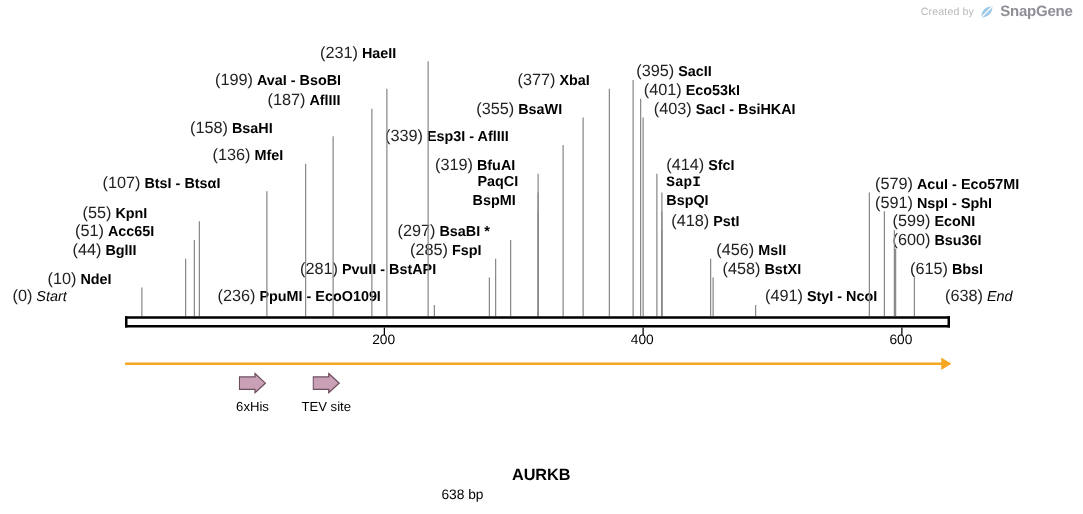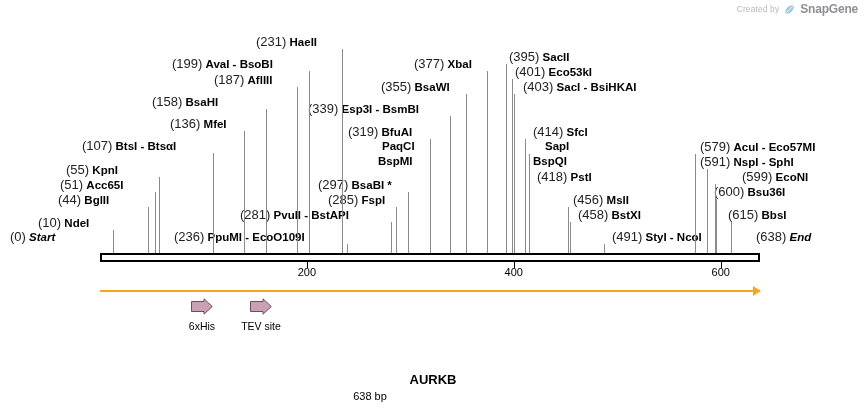--- a/index.html
+++ b/index.html
@@ -59,21 +59,21 @@
     font-size: 13px;
     color: #222;
   }
   .label .enz {
     font-weight: bold;
     font-size: 11.5px;
     color: #000;
   }
   .label .ital {
     font-style: italic;
-    font-weight: bold;
+    font-weight: normal;
   }
 
   
   .leader {
     position: absolute;
     background: #8a8a8a;
     width: 1px;
   }
 
   
@@ -212,36 +212,36 @@
       <div class="label" style="left: 172px; top: 57px;"><span class="pos">(199)</span> <span class="enz">AvaI - BsoBI</span></div>
       <div class="label" style="left: 214px; top: 73px;"><span class="pos">(187)</span> <span class="enz">AflIII</span></div>
       <div class="label" style="left: 256px; top: 35px;"><span class="pos">(231)</span> <span class="enz">HaeII</span></div>
       <div class="label" style="left: 174px; top: 230px;"><span class="pos">(236)</span> <span class="enz">PpuMI - EcoO109I</span></div>
       <div class="label" style="left: 240px; top: 208px;"><span class="pos">(281)</span> <span class="enz">PvuII - BstAPI</span></div>
       <div class="label" style="left: 328px; top: 193px;"><span class="pos">(285)</span> <span class="enz">FspI</span></div>
       <div class="label" style="left: 318px; top: 178px;"><span class="pos">(297)</span> <span class="enz">BsaBI *</span></div>
       <div class="label" style="left: 348px; top: 125px;"><span class="pos">(319)</span> <span class="enz">BfuAI</span></div>
       <div class="label" style="left: 382px; top: 140px;"><span class="enz">PaqCI</span></div>
       <div class="label" style="left: 378px; top: 155px;"><span class="enz">BspMI</span></div>
-      <div class="label" style="left: 308px; top: 102px;"><span class="pos">(339)</span> <span class="enz">Esp3I - BsmBI</span></div>
+      <div class="label" style="left: 308px; top: 102px;"><span class="pos">(339)</span> <span class="enz">Esp3I - AflIII</span></div>
       <div class="label" style="left: 381px; top: 80px;"><span class="pos">(355)</span> <span class="enz">BsaWI</span></div>
       <div class="label" style="left: 414px; top: 57px;"><span class="pos">(377)</span> <span class="enz">XbaI</span></div>
       <div class="label" style="left: 509px; top: 50px;"><span class="pos">(395)</span> <span class="enz">SacII</span></div>
       <div class="label" style="left: 515px; top: 65px;"><span class="pos">(401)</span> <span class="enz">Eco53kI</span></div>
       <div class="label" style="left: 523px; top: 80px; text-align: right;"><span class="pos">(403)</span> <span class="enz">SacI - BsiHKAI</span></div>
       <div class="label" style="left: 533px; top: 125px;"><span class="pos">(414)</span> <span class="enz">SfcI</span></div>
-      <div class="label" style="left: 545px; top: 140px;"><span class="enz">SapI</span></div>
+      <div class="label" style="left: 533px; top: 140px; font-family: Liberation Mono, monospace;"><span class="enz">SapI</span></div>
       <div class="label" style="left: 533px; top: 155px;"><span class="enz">BspQI</span></div>
       <div class="label" style="left: 537px; top: 170px;"><span class="pos">(418)</span> <span class="enz">PstI</span></div>
       <div class="label" style="left: 573px; top: 193px;"><span class="pos">(456)</span> <span class="enz">MslI</span></div>
       <div class="label" style="left: 578px; top: 208px;"><span class="pos">(458)</span> <span class="enz">BstXI</span></div>
       <div class="label" style="left: 612px; top: 230px;"><span class="pos">(491)</span> <span class="enz">StyI - NcoI</span></div>
       <div class="label" style="left: 700px; top: 140px;"><span class="pos">(579)</span> <span class="enz">AcuI - Eco57MI</span></div>
       <div class="label" style="left: 700px; top: 155px;"><span class="pos">(591)</span> <span class="enz">NspI - SphI</span></div>
-      <div class="label" style="left: 714px; top: 170px; margin-left: 28px;"><span class="pos">(599)</span> <span class="enz">EcoNI</span></div>
+      <div class="label" style="left: 714px; top: 170px;"><span class="pos">(599)</span> <span class="enz">EcoNI</span></div>
       <div class="label" style="left: 714px; top: 185px;"><span class="pos">(600)</span> <span class="enz">Bsu36I</span></div>
       <div class="label" style="left: 728px; top: 208px;"><span class="pos">(615)</span> <span class="enz">BbsI</span></div>
       <div class="label" style="left: 756px; top: 230px;"><span class="pos">(638)</span> <span class="enz ital">End</span></div>
     </div>
   <div id="leaders-layer">
       <div class="leader" style="left: 113px; top: 230px; height: 23px;"></div>
       <div class="leader" style="left: 148px; top: 207px; height: 46px;"></div>
       <div class="leader" style="left: 155px; top: 192px; height: 61px;"></div>
       <div class="leader" style="left: 159px; top: 177px; height: 76px;"></div>
       <div class="leader" style="left: 213px; top: 153px; height: 100px;"></div>

